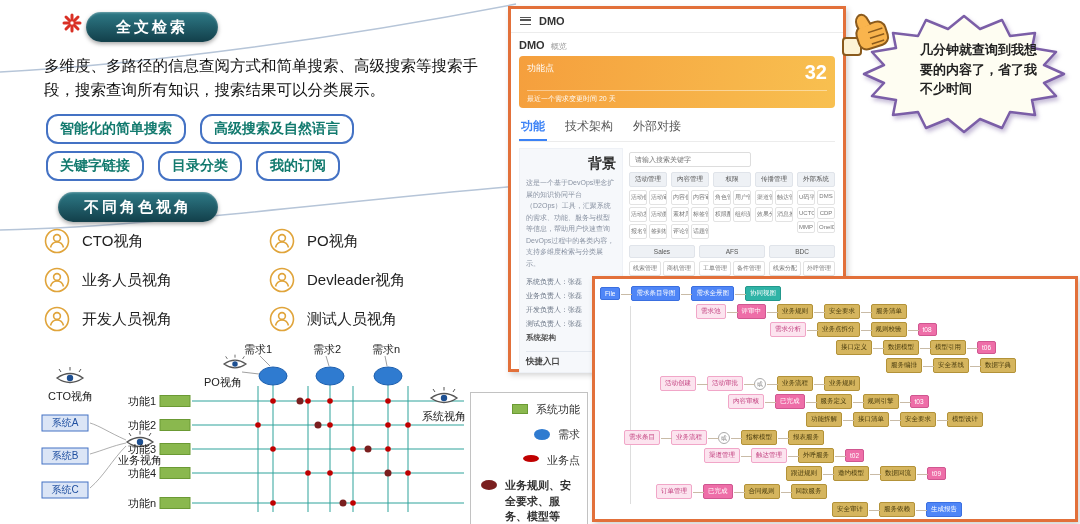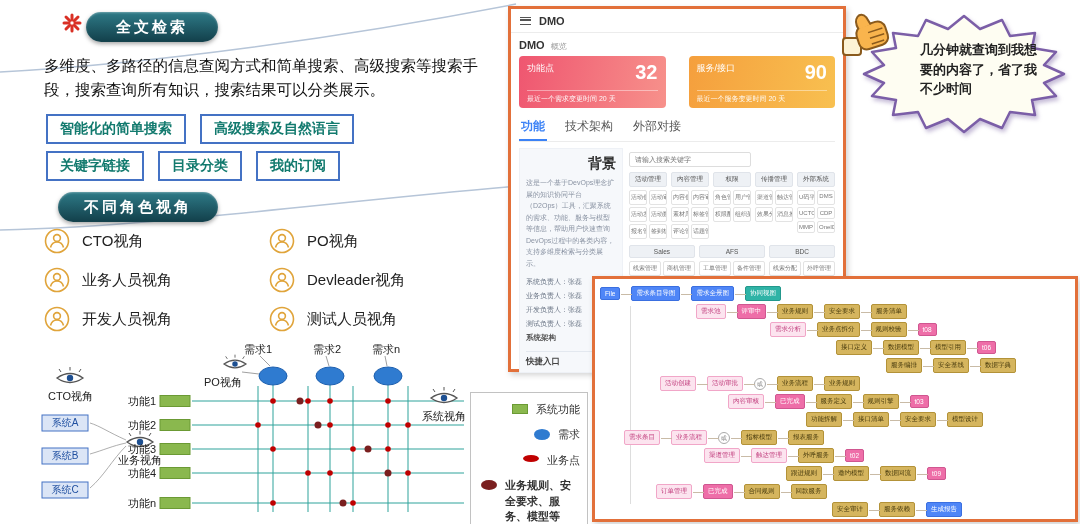--- a/index.html
+++ b/index.html
@@ -18,21 +18,21 @@
         box-shadow:0 2px 4px rgba(0,0,0,.35), inset 0 1px 2px rgba(255,255,255,.3);}
   .pill1{left:86px;top:12px;width:132px;}
   .pill2{left:58px;top:192px;width:160px;}
   .flower{position:absolute;left:62px;top:13px;width:20px;height:20px;}
 
   .desc{position:absolute;left:44px;top:54px;width:436px;margin:0;font-size:15.5px;line-height:1.55;color:#111;}
 
   .tagrow{position:absolute;left:46px;display:flex;gap:14px;}
   .tagrow1{top:114px;}
   .tagrow2{top:151px;}
-  .tagbox{border:2px solid #4472c4;border-radius:0;padding:4px 12px;font-size:14px;font-weight:bold;
+  .tagbox{border:2px solid #4472c4;border-radius:12px;padding:4px 12px;font-size:14px;font-weight:bold;
           color:#127a6e;background:#fff;white-space:nowrap;}
 
   .roles{position:absolute;left:44px;top:228px;width:440px;display:grid;grid-template-columns:1fr 1fr;
          row-gap:13px;column-gap:10px;}
   .role{display:flex;align-items:center;gap:12px;}
   .role-icon{width:26px;height:26px;flex:0 0 26px;}
   .role-label{font-size:15px;color:#222;}
 
   
   .matrix{position:absolute;left:8px;top:336px;width:580px;height:186px;}
@@ -382,27 +382,20 @@
       <div class="db-stats">
 
           <div class="stat-card">
             <div class="stat-top">
               <span class="stat-label">功能点</span>
               <span class="stat-value">32</span>
             </div>
             <div class="stat-note">最近一个需求变更时间 20 天</div>
           </div>
 
-          <div class="stat-card">
-            <div class="stat-top">
-              <span class="stat-label">服务/接口</span>
-              <span class="stat-value">90</span>
-            </div>
-            <div class="stat-note">最近一个服务变更时间 20 天</div>
-          </div>
         </div>
       <div class="db-tabs">
 
       <span class="db-tab">功能</span>
           <span class="db-tab">技术架构</span>
           <span class="db-tab">外部对接</span>
         </div>
       <div class="db-main">
         <div class="db-left">
           <div class="bg-title">背景</div>

